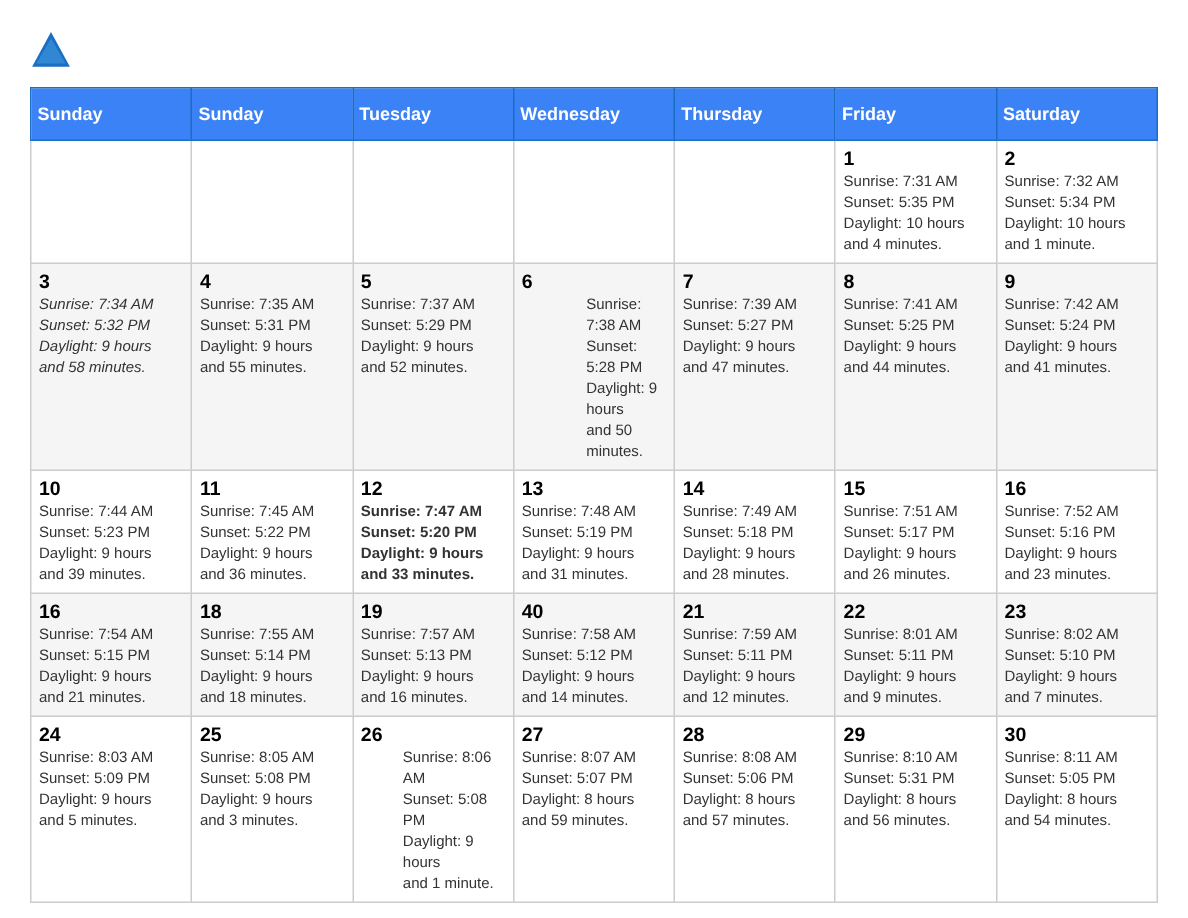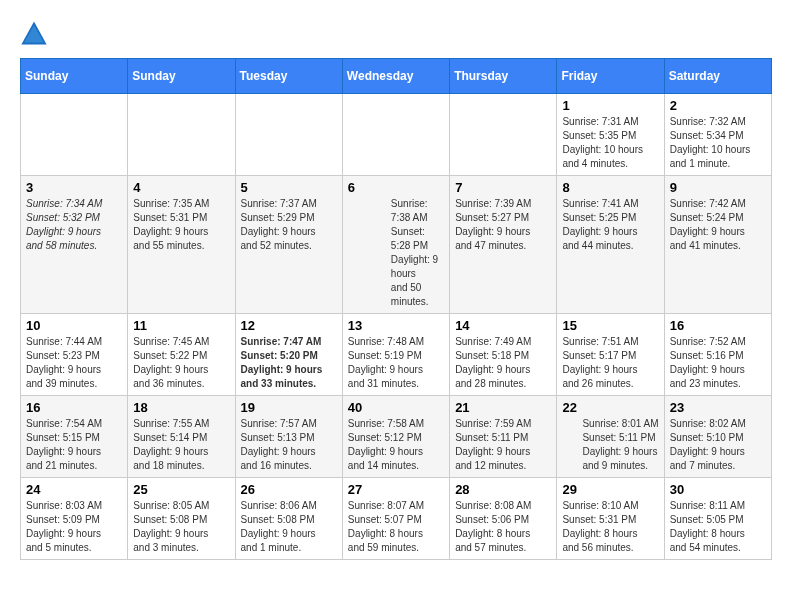--- a/index.html
+++ b/index.html
@@ -271,21 +271,21 @@
         </td>
         <td>
           <span class="day-number">21</span>
           <div class="day-info" style="white-space: pre-line;">Sunrise: 7:59 AM
 Sunset: 5:11 PM
 Daylight: 9 hours
 and 12 minutes.</div>
         </td>
         <td>
           <span class="day-number">22</span>
-          <div class="day-info" style="white-space: pre-line; margin-left: 20px;">Sunrise: 8:01 AM
+          <div class="day-info" style="white-space: pre-line;">Sunrise: 8:01 AM
 Sunset: 5:11 PM
 Daylight: 9 hours
 and 9 minutes.</div>
         </td>
         <td>
           <span class="day-number">23</span>
           <div class="day-info" style="white-space: pre-line;">Sunrise: 8:02 AM
 Sunset: 5:10 PM
 Daylight: 9 hours
 and 7 minutes.</div>
@@ -301,21 +301,21 @@
         </td>
         <td>
           <span class="day-number">25</span>
           <div class="day-info" style="white-space: pre-line;">Sunrise: 8:05 AM
 Sunset: 5:08 PM
 Daylight: 9 hours
 and 3 minutes.</div>
         </td>
         <td>
           <span class="day-number">26</span>
-          <div class="day-info" style="white-space: pre-line;">Sunrise: 8:06 AM
+          <div class="day-info" style="white-space: pre-line; margin-left: 28px;">Sunrise: 8:06 AM
 Sunset: 5:08 PM
 Daylight: 9 hours
 and 1 minute.</div>
         </td>
         <td>
           <span class="day-number">27</span>
           <div class="day-info" style="white-space: pre-line;">Sunrise: 8:07 AM
 Sunset: 5:07 PM
 Daylight: 8 hours
 and 59 minutes.</div>

